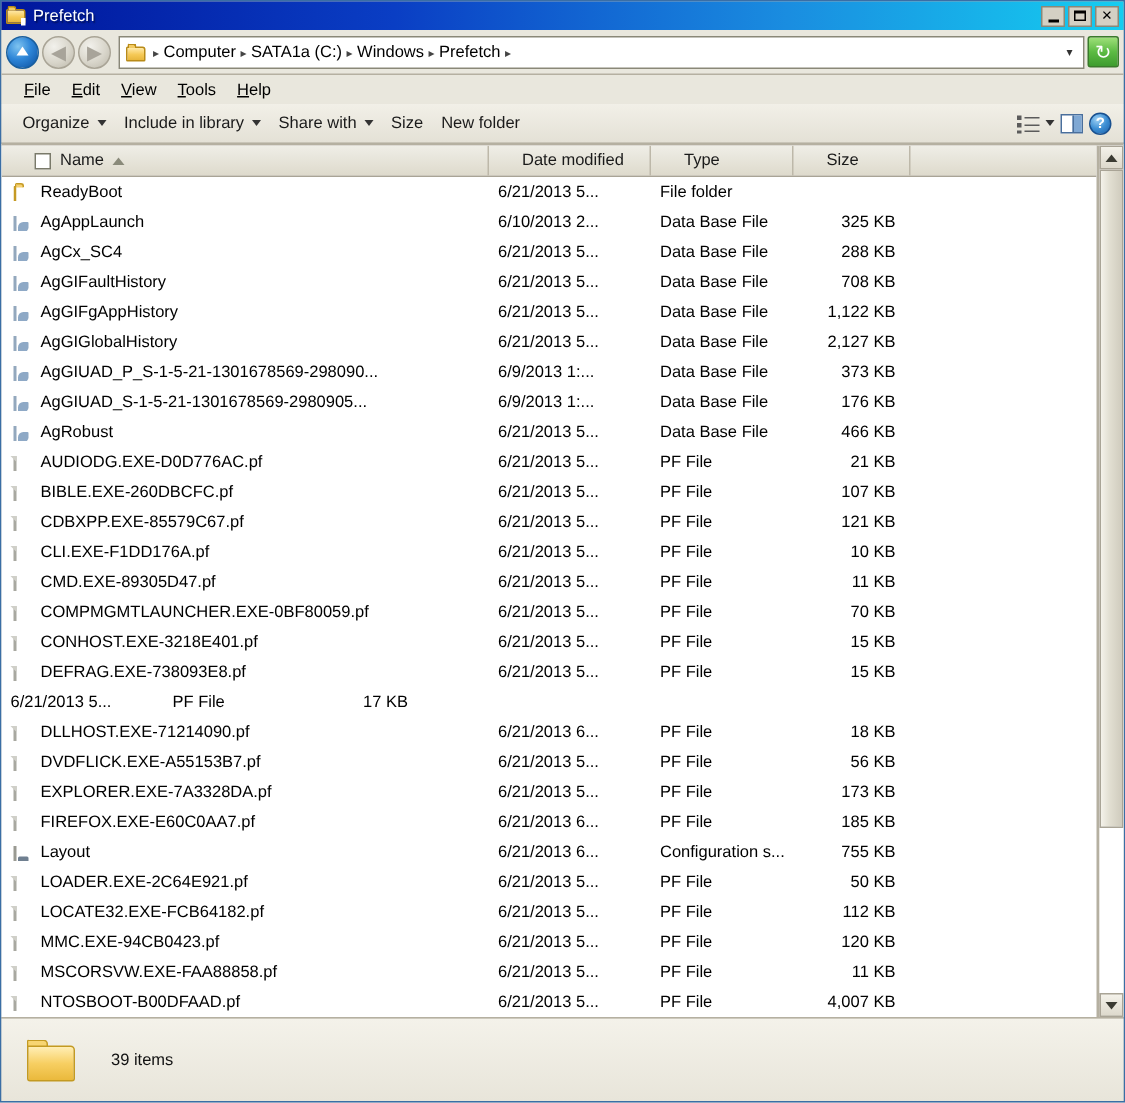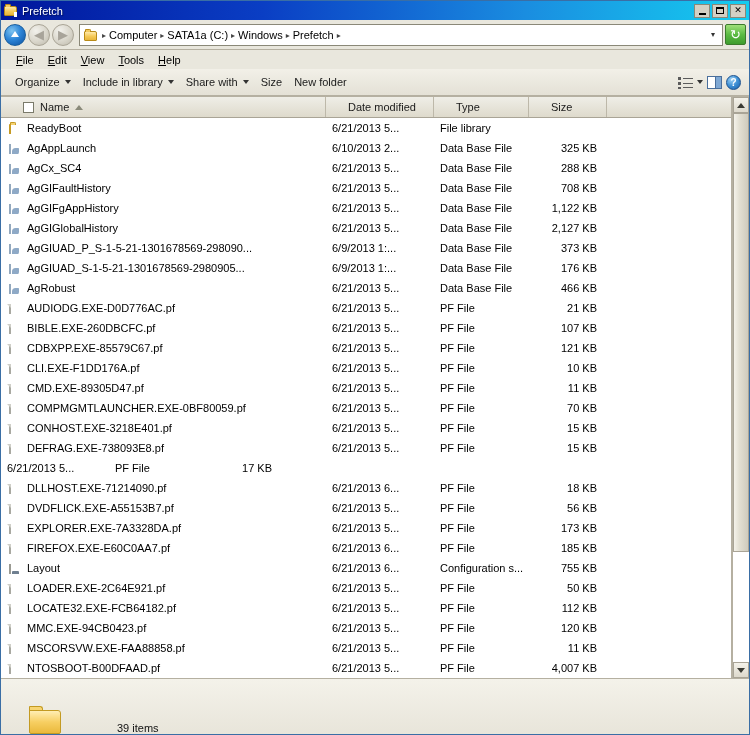--- a/index.html
+++ b/index.html
@@ -496,24 +496,23 @@
     box-sizing: border-box;
   }
 
   
   .statusbar {
     height: 56px;
     min-height: 56px;
     background: linear-gradient(to bottom, #f4f2ea 0%, #e8e5da 100%);
     border-top: 1px solid #b5b0a1;
     display: flex;
-    align-items: flex-end;
-    padding-left: 28px;
-    box-sizing: border-box;
-    gap: 32px;
+    align-items: center;
+    padding-left: 17px;
+    box-sizing: border-box;
   }
   .status-folder {
     width: 34px; height: 28px;
     position: relative;
     margin-right: 22px;
     flex: 0 0 auto;
   }
   .status-folder .sf-body {
     position: absolute;
     left: 0; top: 4px;
@@ -643,21 +642,21 @@
           <div class="hcell col-pad"></div>
         </div>
 
         <div class="rows" id="rows">
             <div class="row">
               <div class="cell name">
                 <span class="ricon"><span class="ic-folder"></span></span>
                 <span>ReadyBoot</span>
               </div>
               <div class="cell date">6/21/2013 5...</div>
-              <div class="cell type">File library</div>
+              <div class="cell type">File folder</div>
               <div class="cell size"></div>
               <div class="cell pad"></div>
             </div>
             <div class="row">
               <div class="cell name">
                 <span class="ricon"><span class="ic-db"></span></span>
                 <span>AgAppLaunch</span>
               </div>
               <div class="cell date">6/10/2013 2...</div>
               <div class="cell type">Data Base File</div>

